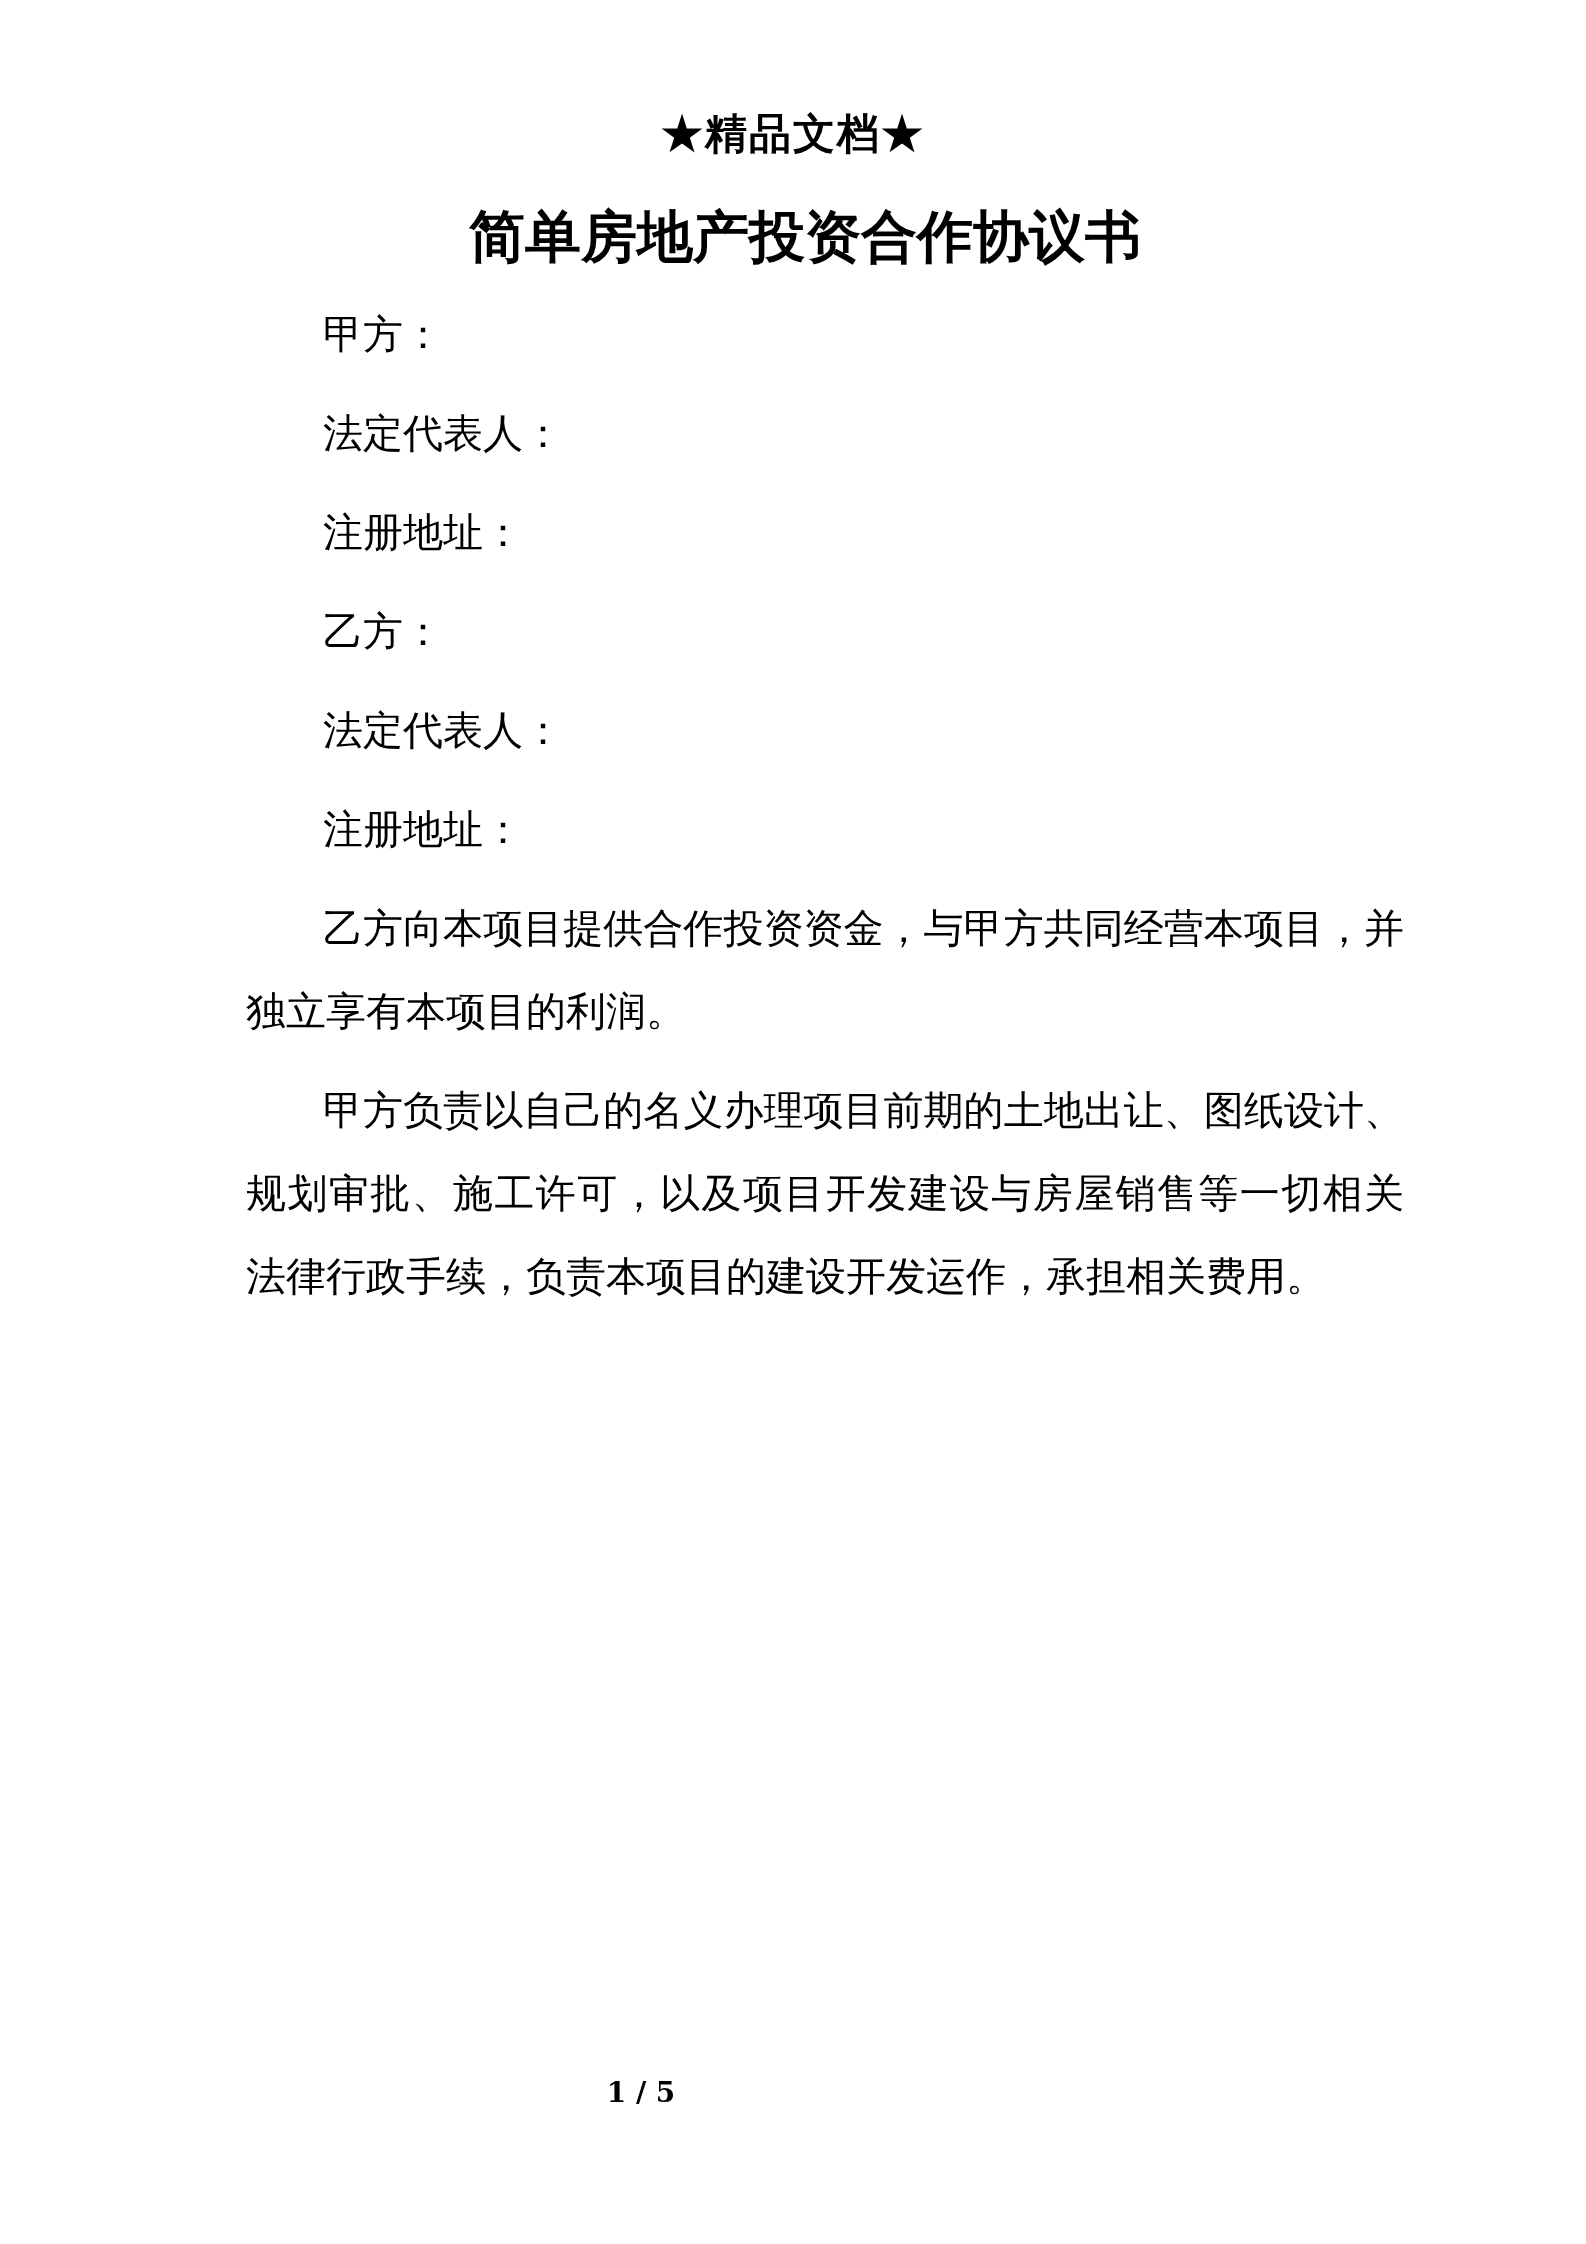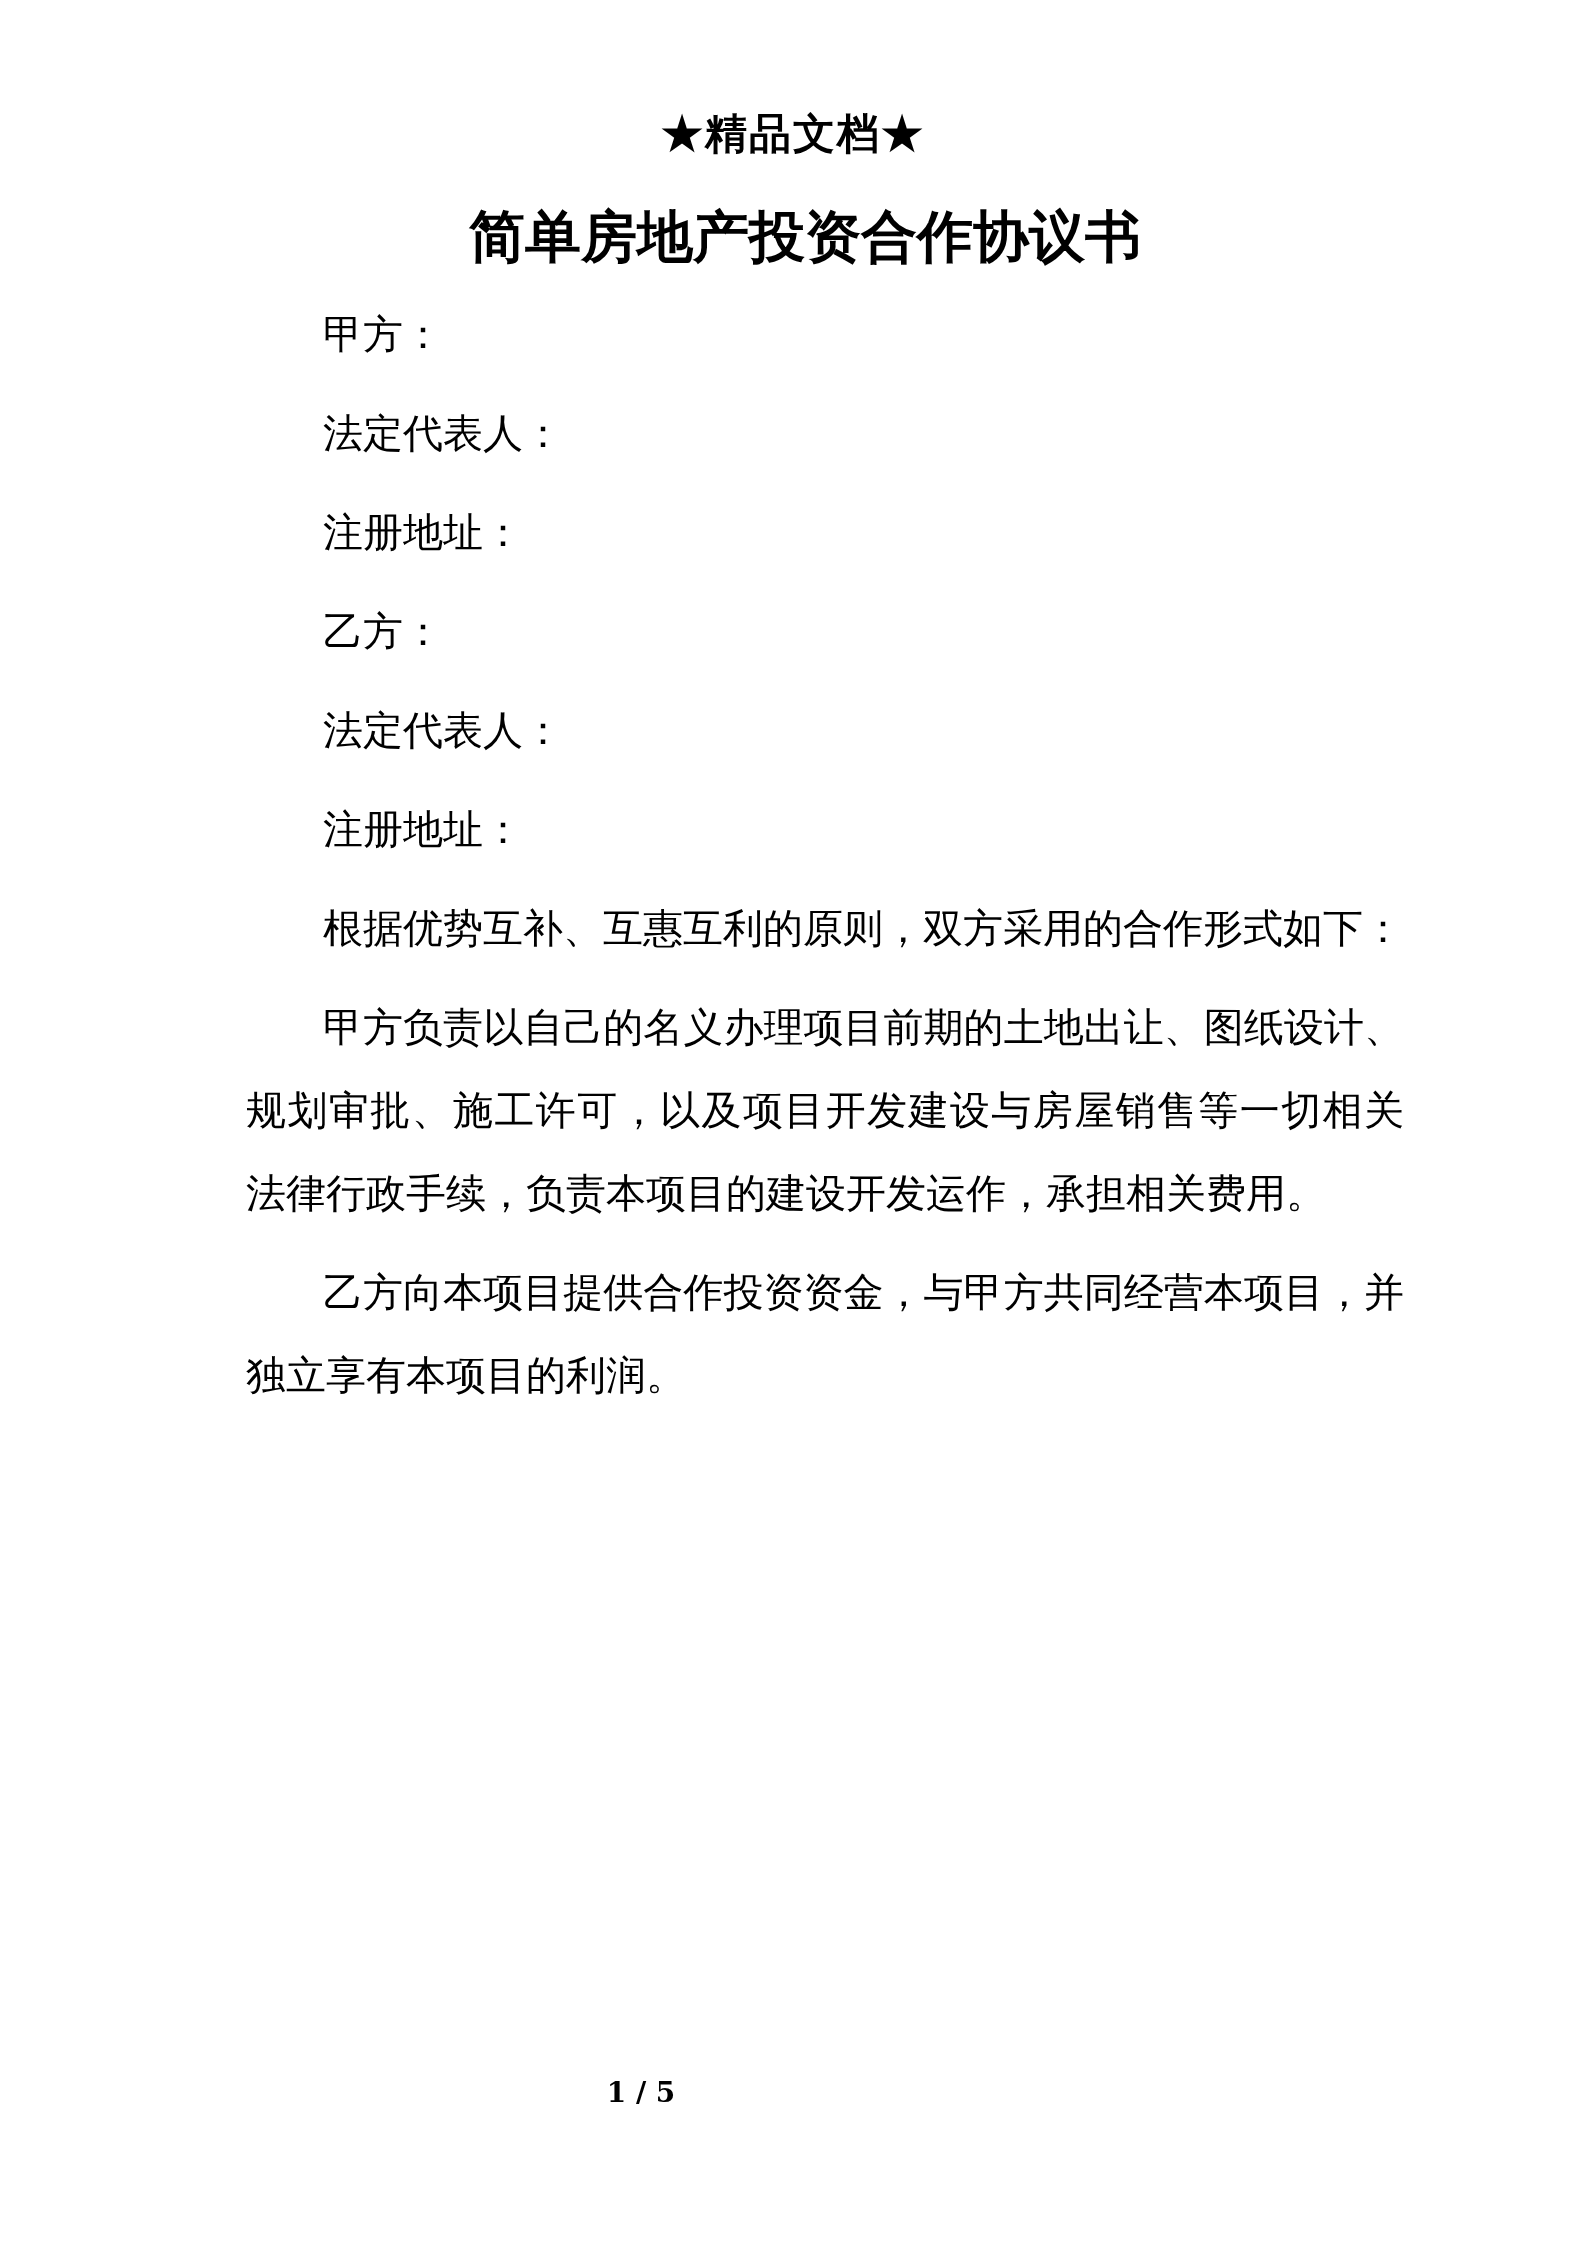--- a/index.html
+++ b/index.html
@@ -74,20 +74,19 @@
   <h1 class="doc-title">简单房地产投资合作协议书</h1>
 
   <div class="doc-body">
     <p>甲方：</p>
     <p>法定代表人：</p>
     <p>注册地址：</p>
     <p>乙方：</p>
     <p>法定代表人：</p>
     <p>注册地址：</p>
 
-    <p>根据优势互补、互惠互利的原则，双方采用的合作形式如下：</p>
+    <p>乙方向本项目提供合作投资资金，与甲方共同经营本项目，并独立享有本项目的利润。</p>
     <p>甲方负责以自己的名义办理项目前期的土地出让、图纸设计、规划审批、施工许可，以及项目开发建设与房屋销售等一切相关法律行政手续，负责本项目的建设开发运作，承担相关费用。</p>
-    <p>乙方向本项目提供合作投资资金，与甲方共同经营本项目，并独立享有本项目的利润。</p>
   </div>
 
   <div class="doc-footer">1 / 5</div>
 
 </div>
 
 </body></html>

